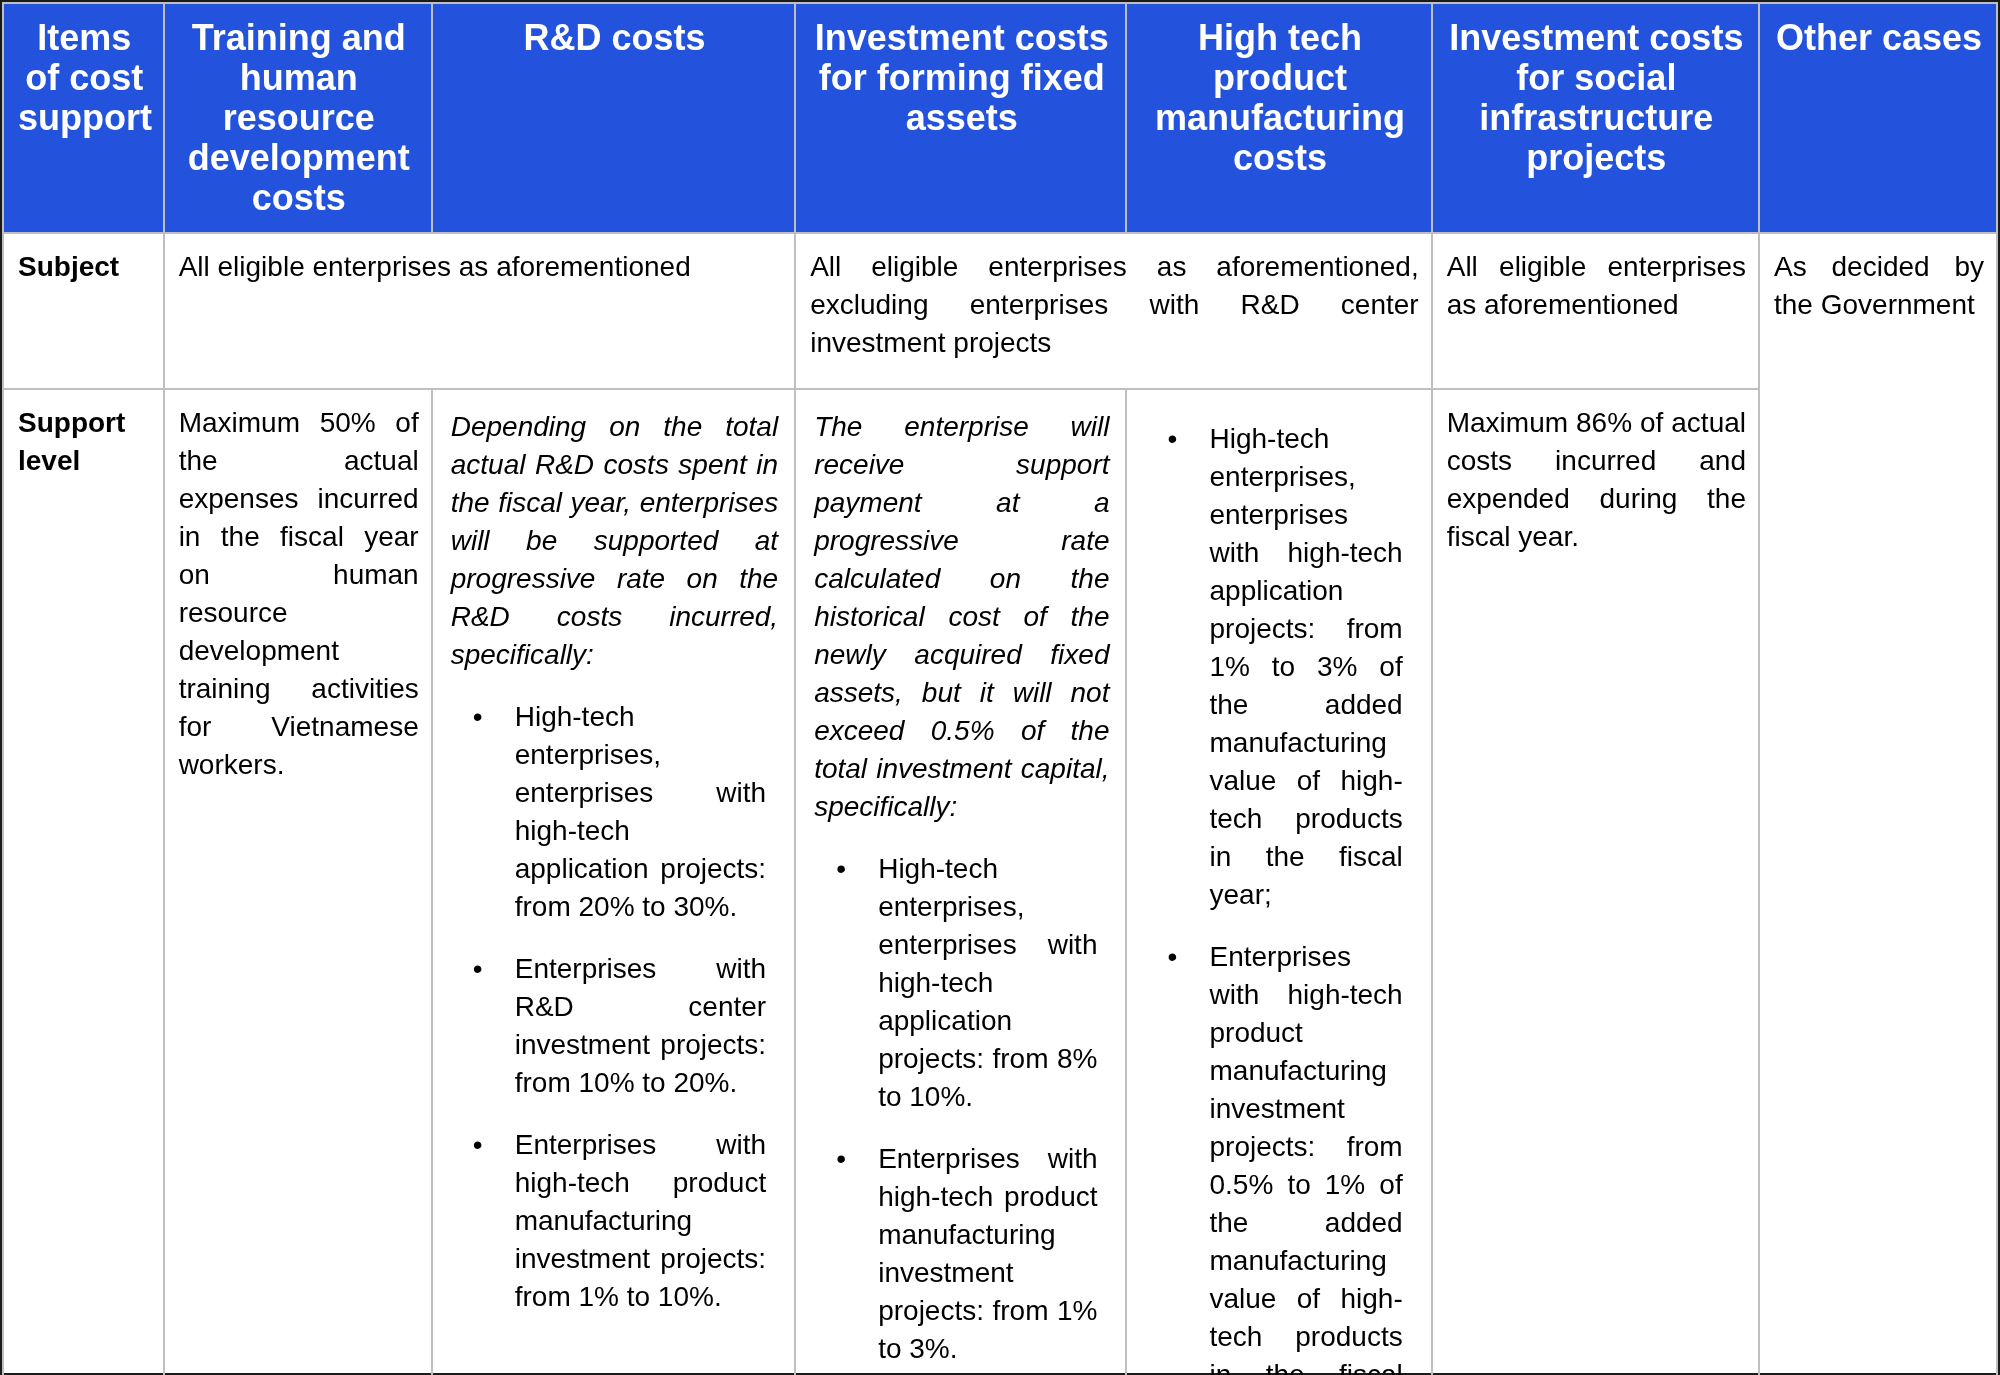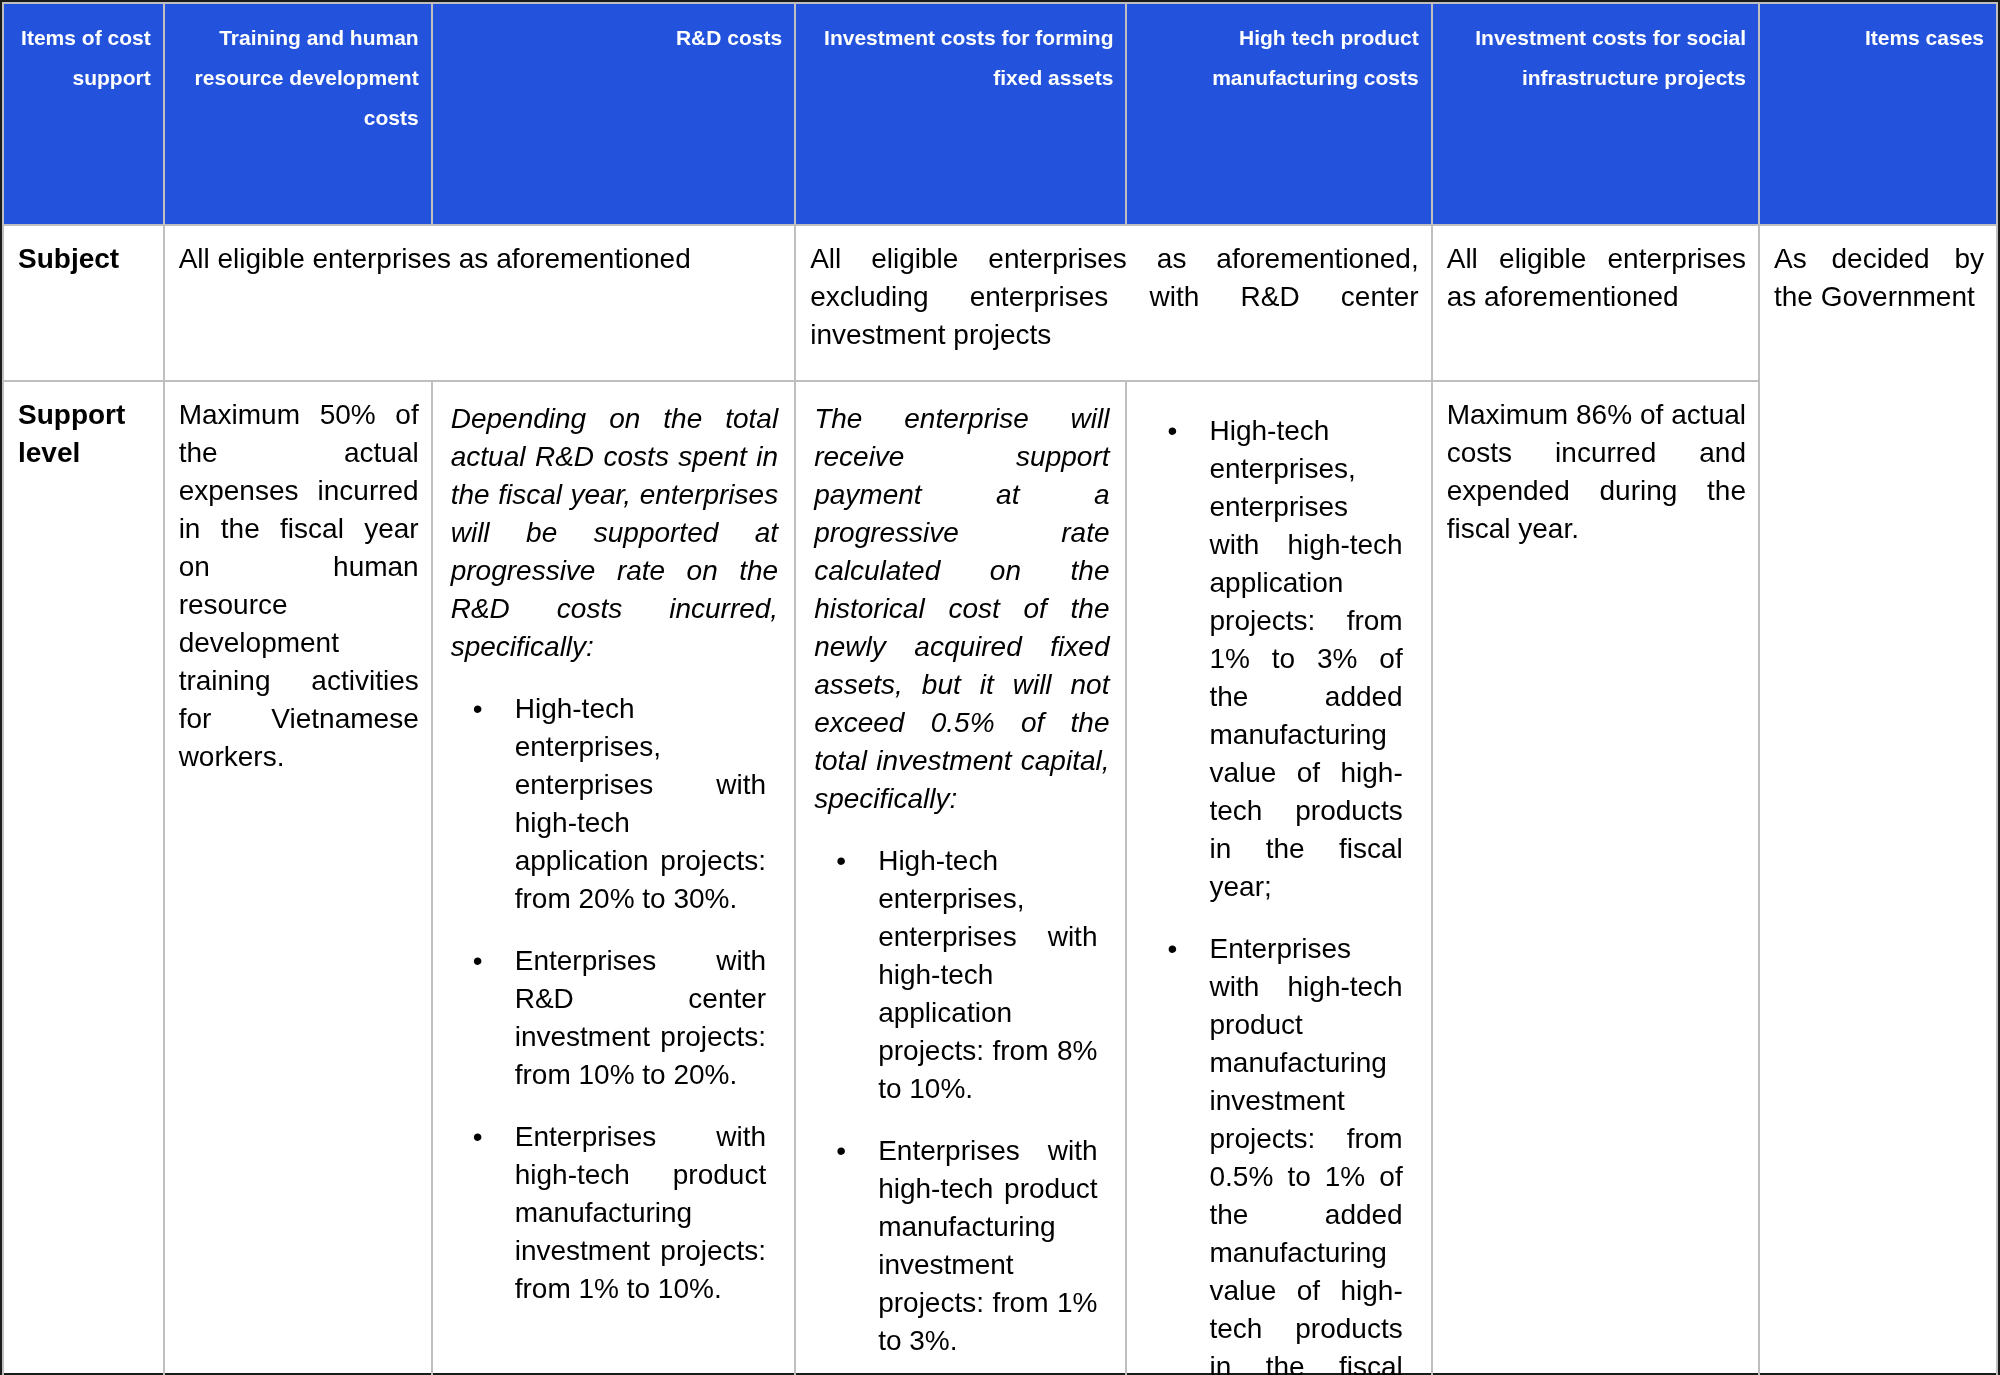--- a/index.html
+++ b/index.html
@@ -32,24 +32,24 @@
   th, td {
     border: 2px solid var(--grid-border, #bfbfbf);
     vertical-align: top;
     box-sizing: border-box;
     padding: 14px 12px 14px 14px;
     overflow: hidden;
   }
   thead th {
     background: var(--header-bg, #2352dc);
     color: var(--header-fg, #ffffff);
-    font-size: 21px;
+    font-size: 36px;
     line-height: 40px;
     font-weight: bold;
-    text-align: right;
+    text-align: center;
   }
   td {
     font-size: 28px;
     line-height: 38px;
     color: var(--body-fg, #000000);
   }
   td.label-cell {
     font-weight: bold;
     text-align: left;
   }
@@ -93,21 +93,21 @@
         <col class="c7">
     </colgroup>
     <thead>
       <tr class="header-row">
         <th>Items of cost support</th>
         <th>Training and human resource development costs</th>
         <th>R&amp;D costs</th>
         <th>Investment costs for forming fixed assets</th>
         <th>High tech product manufacturing costs</th>
         <th>Investment costs for social infrastructure projects</th>
-        <th>Items cases</th>
+        <th>Other cases</th>
       </tr>
     </thead>
     <tbody>
       <tr class="subject-row">
         <td class="label-cell">Subject</td>
         <td class="body-cell" colspan="2">All eligible enterprises as aforementioned</td>
         <td class="body-cell" colspan="2">All eligible enterprises as aforementioned, excluding enterprises with R&amp;D center investment projects</td>
         <td class="body-cell">All eligible enterprises as aforementioned</td>
         <td class="body-cell" rowspan="2">As decided by the Government</td>
       </tr>

